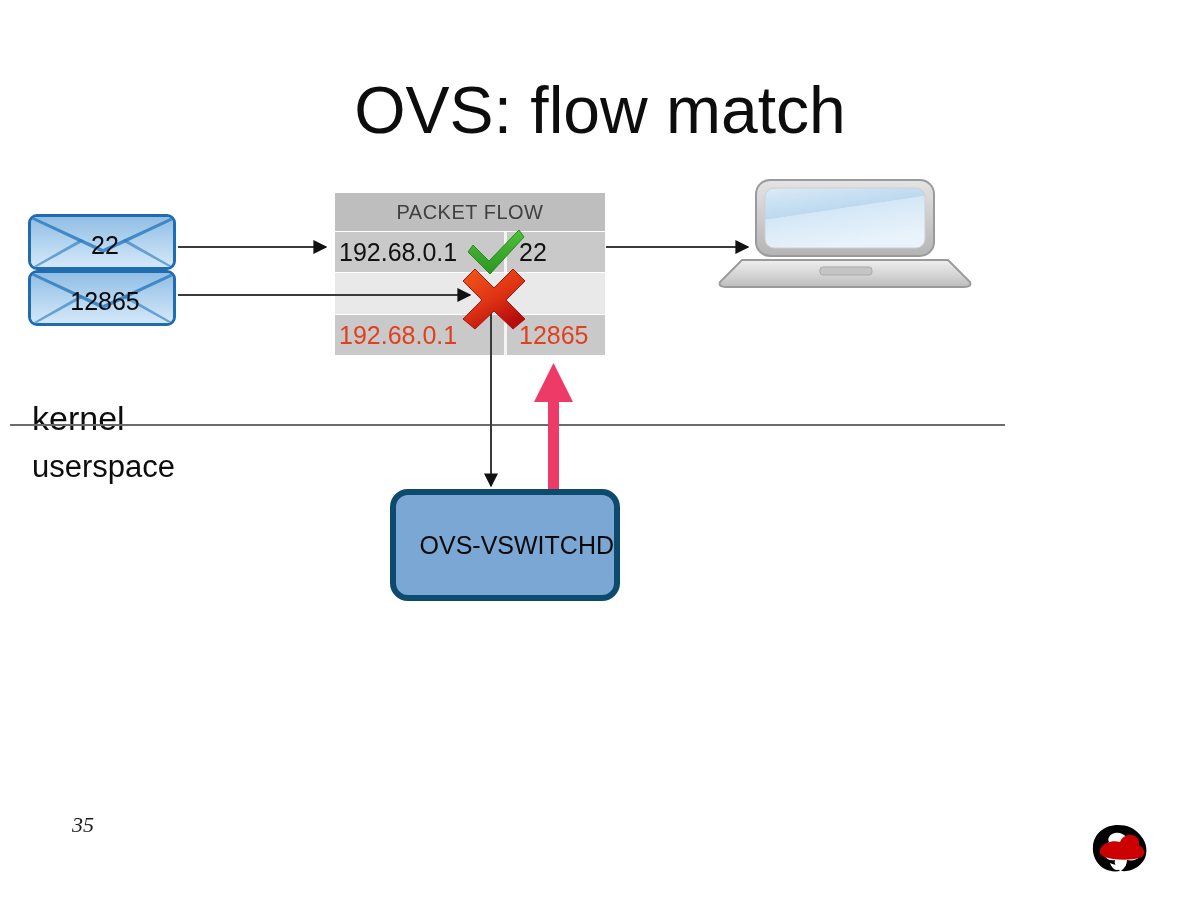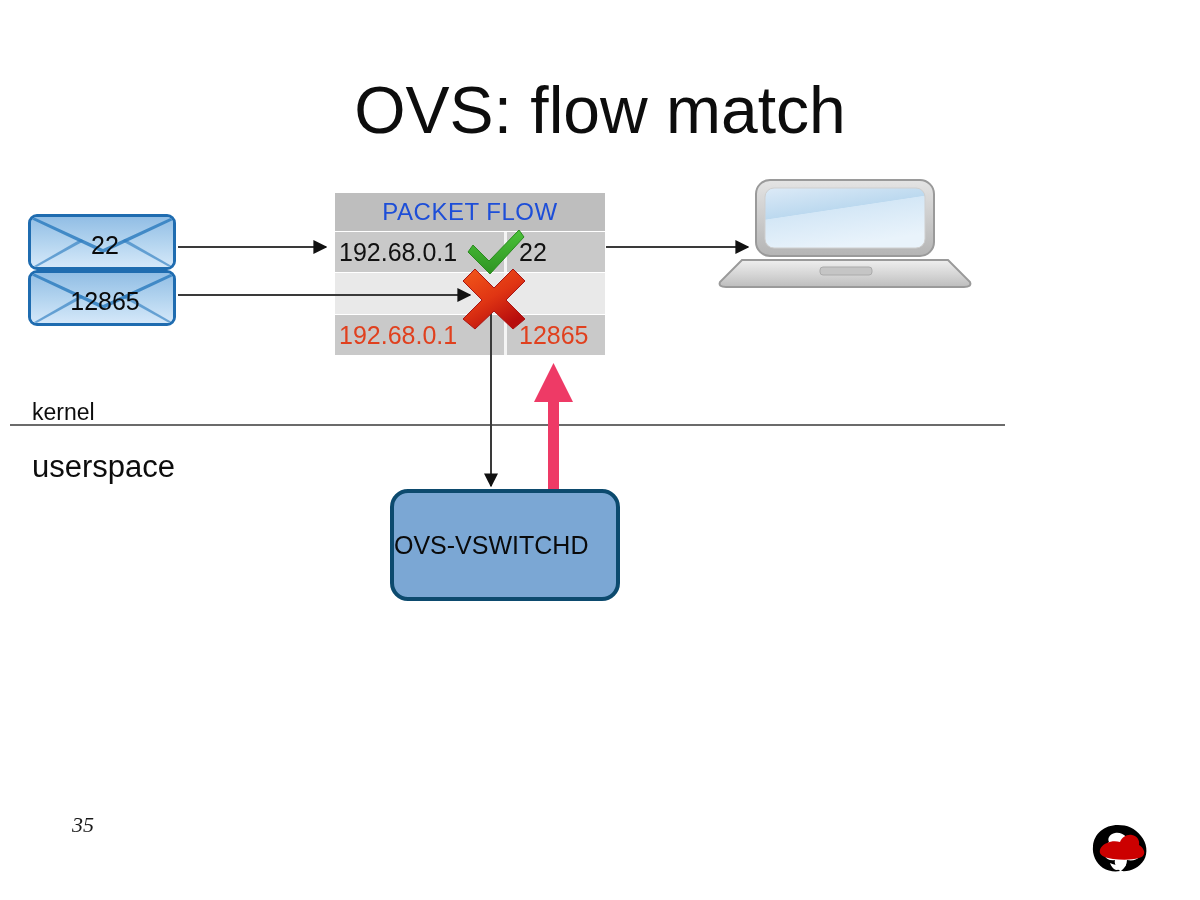--- a/index.html
+++ b/index.html
@@ -88,22 +88,22 @@
     width: 270px;
     box-sizing: border-box;
   }
   #pf-header {
     top: 0;
     height: 38px;
     background: #bebebe;
     display: flex;
     align-items: center;
     justify-content: center;
-    font-size: 24px;
-    color: #1d4ed8;
+    font-size: 20px;
+    color: #404040;
     letter-spacing: 0.5px;
   }
   #pf-row-1 {
     top: 39px;
     height: 40px;
     background: #c9c9c9;
   }
   #pf-row-2 {
     top: 80px;
     height: 41px;
@@ -189,46 +189,46 @@
     left: 10px;
     top: 424px;
     width: 995px;
     height: 2px;
     background: #6b6b6b;
   }
   #kernel-label {
     position: absolute;
     left: 32px;
     top: 399px;
-    font-size: 23px;
+    font-size: 34px;
     color: #0d0d0d;
   }
   #userspace-label {
     position: absolute;
     left: 32px;
     top: 441px;
     font-size: 31px;
     color: #0d0d0d;
     margin-top: 8px;
   }
 
   
   #ovs-vswitchd-box {
     position: absolute;
     left: 390px;
     top: 489px;
     width: 230px;
     height: 112px;
     background: #7ba7d4;
-    border: 4px solid #0c4a6e;
+    border: 6px solid #0c4a6e;
     border-radius: 18px;
     box-sizing: border-box;
     display: flex;
     align-items: center;
-    justify-content: flex-start;
+    justify-content: flex-end;
     font-size: 25px;
     color: #0a0a0a;
   }
 
   
   #connectors {
     position: absolute;
     left: 0; top: 0;
     width: 1200px;
     height: 900px;

